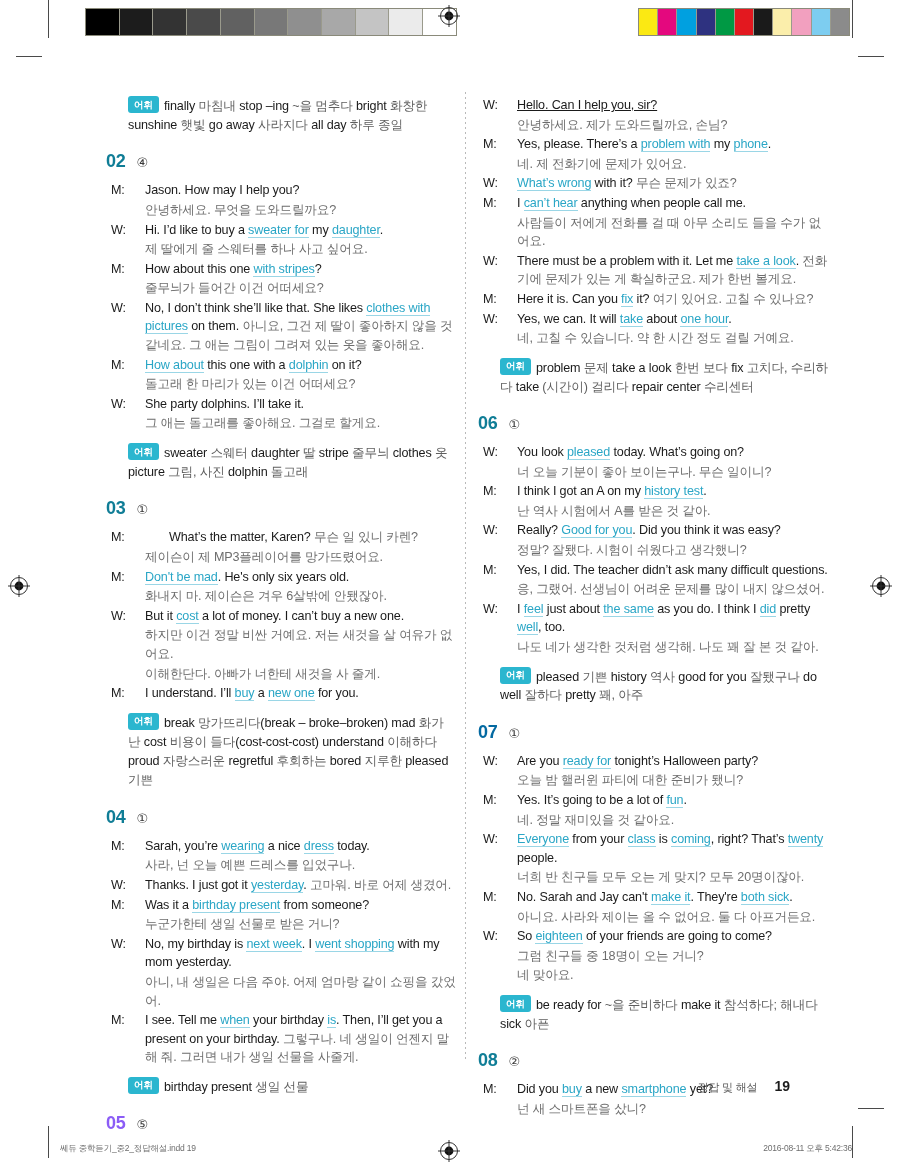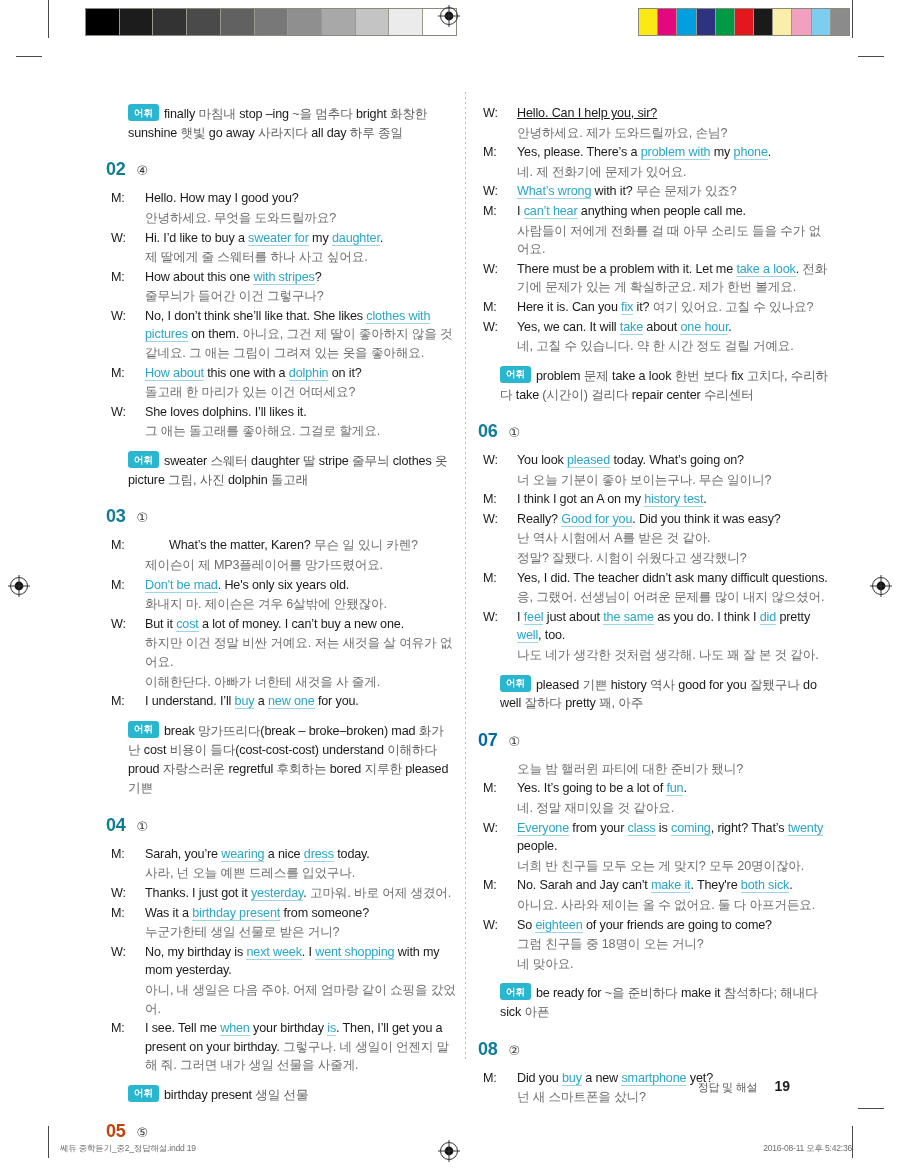--- a/index.html
+++ b/index.html
@@ -24,21 +24,21 @@
   .reg-mark{position:absolute;width:22px;height:22px;}
   .reg-mark svg{display:block;}
 
   .dotted-divider{
     position:absolute;left:465px;top:92px;width:1px;height:970px;
     background-image:repeating-linear-gradient(to bottom,#b9b9b9 0 2px,transparent 2px 5px);
   }
 
   
   #page-body{position:absolute;left:0;top:88px;width:900px;height:975px;}
-  .column{position:absolute;top:16px;width:330px;}
+  .column{position:absolute;top:8px;width:330px;}
   #col-left{left:128px;}
   #col-right{left:500px;}
 
   .qblock{margin-bottom:2px;}
   .qhead{display:flex;align-items:baseline;gap:11px;margin:16px 0 9px -22px;}
   .qnum{
     font-weight:bold;font-size:18px;letter-spacing:-.3px;
     color:#0f7d96;
   }
   .qans{
@@ -154,38 +154,38 @@
 <div class="dotted-divider"></div>
 
 <div id="page-body">
   <div class="column" id="col-left">
       <div class="voca lead-voca"><span class="voca-badge">어휘</span><span class="en">finally </span><span class="ko">마침내 </span><span class="en">stop –ing </span><span class="ko">~을 멈추다 </span><span class="en">bright </span><span class="ko">화창한 </span><span class="en">sunshine </span><span class="ko">햇빛 </span><span class="en">go away </span><span class="ko">사라지다 </span><span class="en">all day </span><span class="ko">하루 종일</span></div>
       <div class="qblock">
         <div class="qhead">
           <span class="qnum" style="color: rgb(15, 125, 150);">02</span>
           <span class="qans">④</span>
         </div>
-        <div class="line" style="text-indent: -17px; padding-left: 17px;"><span class="spk">M:</span><span style="display: inline;"><span class="en">Hello. How may I good you?</span></span></div>
+        <div class="line" style="text-indent: -17px; padding-left: 17px;"><span class="spk">M:</span><span style="display: inline;"><span class="en">Jason. How may I help you?</span></span></div>
         <div class="line">
           <span class="hang"><span class="ko">안녕하세요. 무엇을 도와드릴까요?</span></span>
         </div>
         <div class="line" style="text-indent: -17px; padding-left: 17px;"><span class="spk">W:</span><span style="display: inline;"><span class="en">Hi. I’d like to buy a </span><span class="kw">sweater for</span><span class="en"> my </span><span class="kw">daughter</span><span class="en">.</span></span></div>
         <div class="line">
           <span class="hang"><span class="ko">제 딸에게 줄 스웨터를 하나 사고 싶어요.</span></span>
         </div>
         <div class="line" style="text-indent: -17px; padding-left: 17px;"><span class="spk">M:</span><span style="display: inline;"><span class="en">How about this one </span><span class="kw">with stripes</span><span class="en">?</span></span></div>
         <div class="line">
-          <span class="hang"><span class="ko">줄무늬가 들어간 이건 그렇구나?</span></span>
+          <span class="hang"><span class="ko">줄무늬가 들어간 이건 어떠세요?</span></span>
         </div>
         <div class="line" style="text-indent: -17px; padding-left: 17px;"><span class="spk">W:</span><span style="display: inline;"><span class="en">No, I don’t think she’ll like that. She likes </span><span class="kw">clothes with pictures</span><span class="en"> on them. </span><span class="ko">아니요, 그건 제 딸이 좋아하지 않을 것 같네요. 그 애는 그림이 그려져 있는 옷을 좋아해요.</span></span></div>
         <div class="line" style="text-indent: -17px; padding-left: 17px;"><span class="spk">M:</span><span style="display: inline;"><span class="kw">How about</span><span class="en"> this one with a </span><span class="kw">dolphin</span><span class="en"> on it?</span></span></div>
         <div class="line">
           <span class="hang"><span class="ko">돌고래 한 마리가 있는 이건 어떠세요?</span></span>
         </div>
-        <div class="line" style="text-indent: -17px; padding-left: 17px;"><span class="spk">W:</span><span style="display: inline;"><span class="en">She loves dolphins. I’ll likes it.</span></span></div>
+        <div class="line" style="text-indent: -17px; padding-left: 17px;"><span class="spk">W:</span><span style="display: inline;"><span class="en">She party dolphins. I’ll take it.</span></span></div>
         <div class="line">
           <span class="hang"><span class="ko">그 애는 돌고래를 좋아해요. 그걸로 할게요.</span></span>
         </div>
         <div class="voca"><span class="voca-badge">어휘</span><span class="en">sweater </span><span class="ko">스웨터 </span><span class="en">daughter </span><span class="ko">딸 </span><span class="en">stripe </span><span class="ko">줄무늬 </span><span class="en">clothes </span><span class="ko">옷 </span><span class="en">picture </span><span class="ko">그림, 사진 </span><span class="en">dolphin </span><span class="ko">돌고래</span></div>
       </div>
       <div class="qblock">
         <div class="qhead">
           <span class="qnum" style="color: rgb(15, 125, 150);">03</span>
           <span class="qans">①</span>
         </div>
@@ -223,21 +223,21 @@
         </div>
         <div class="line" style="text-indent: -17px; padding-left: 17px;"><span class="spk">W:</span><span style="display: inline;"><span class="en">No, my birthday is </span><span class="kw">next week</span><span class="en">. I </span><span class="kw">went shopping</span><span class="en"> with my mom yesterday.</span></span></div>
         <div class="line">
           <span class="hang"><span class="ko">아니, 내 생일은 다음 주야. 어제 엄마랑 같이 쇼핑을 갔었어.</span></span>
         </div>
         <div class="line" style="text-indent: -17px; padding-left: 17px;"><span class="spk">M:</span><span style="display: inline;"><span class="en">I see. Tell me </span><span class="kw">when</span><span class="en"> your birthday </span><span class="kw">is</span><span class="en">. Then, I’ll get you a present on your birthday. </span><span class="ko">그렇구나. 네 생일이 언젠지 말해 줘. 그러면 내가 생일 선물을 사줄게.</span></span></div>
         <div class="voca"><span class="voca-badge">어휘</span><span class="en">birthday present </span><span class="ko">생일 선물</span></div>
       </div>
       <div class="qblock">
         <div class="qhead">
-          <span class="qnum" style="color: #c2410c; text-align: center;">05</span>
+          <span class="qnum" style="color: #8b5cf6; text-align: center;">05</span>
           <span class="qans">⑤</span>
         </div>
       </div>
     </div>
   <div class="column" id="col-right">
       <div class="qblock">
         <div class="line" style="text-indent: -17px; padding-left: 17px;"><span class="spk">W:</span><span style="display: inline; text-decoration: underline;"><span class="en">Hello. Can I help you, sir?</span></span></div>
         <div class="line">
           <span class="hang"><span class="ko">안녕하세요. 제가 도와드릴까요, 손님?</span></span>
         </div>
@@ -261,42 +261,43 @@
       <div class="qblock">
         <div class="qhead">
           <span class="qnum" style="color: rgb(15, 125, 150);">06</span>
           <span class="qans">①</span>
         </div>
         <div class="line" style="text-indent: -17px; padding-left: 17px;"><span class="spk">W:</span><span style="display: inline;"><span class="en">You look </span><span class="kw">pleased</span><span class="en"> today. What’s going on?</span></span></div>
         <div class="line">
           <span class="hang"><span class="ko">너 오늘 기분이 좋아 보이는구나. 무슨 일이니?</span></span>
         </div>
         <div class="line" style="text-indent: -17px; padding-left: 17px;"><span class="spk">M:</span><span style="display: inline;"><span class="en">I think I got an A on my </span><span class="kw">history test</span><span class="en">.</span></span></div>
+        <div class="line">
+          <span class="hang"><span class="ko">난 역사 시험에서 A를 받은 것 같아.</span></span>
+        </div>
         <div class="line" style="text-indent: -17px; padding-left: 17px;"><span class="spk">W:</span><span style="display: inline;"><span class="en">Really? </span><span class="kw">Good for you</span><span class="en">. Did you think it was easy?</span></span></div>
-        <div class="line">
-          <span class="hang"><span class="ko">난 역사 시험에서 A를 받은 것 같아.</span></span>
-        </div>
         <div class="line">
           <span class="hang"><span class="ko">정말? 잘됐다. 시험이 쉬웠다고 생각했니?</span></span>
         </div>
         <div class="line" style="text-indent: -17px; padding-left: 17px;"><span class="spk">M:</span><span style="display: inline;"><span class="en">Yes, I did. The teacher didn’t ask many difficult questions.</span></span></div>
         <div class="line">
           <span class="hang"><span class="ko">응, 그랬어. 선생님이 어려운 문제를 많이 내지 않으셨어.</span></span>
         </div>
         <div class="line" style="text-indent: -17px; padding-left: 17px;"><span class="spk">W:</span><span style="display: inline;"><span class="en">I </span><span class="kw">feel</span><span class="en"> just about </span><span class="kw">the same</span><span class="en"> as you do. I think I </span><span class="kw">did</span><span class="en"> pretty </span><span class="kw">well</span><span class="en">, too.</span></span></div>
         <div class="line">
           <span class="hang"><span class="ko">나도 네가 생각한 것처럼 생각해. 나도 꽤 잘 본 것 같아.</span></span>
         </div>
         <div class="voca"><span class="voca-badge">어휘</span><span class="en">pleased </span><span class="ko">기쁜 </span><span class="en">history </span><span class="ko">역사 </span><span class="en">good for you </span><span class="ko">잘됐구나 </span><span class="en">do well </span><span class="ko">잘하다 </span><span class="en">pretty </span><span class="ko">꽤, 아주</span></div>
       </div>
       <div class="qblock">
         <div class="qhead">
           <span class="qnum" style="color: #0369a1;">07</span>
           <span class="qans">①</span>
         </div>
+        <div class="line" style="text-indent: -17px; padding-left: 17px;"><span class="spk">W:</span><span style="display: inline;"><span class="en">Are you </span><span class="kw">ready for</span><span class="en"> tonight’s Halloween party?</span></span></div>
         <div class="line">
           <span class="hang"><span class="ko">오늘 밤 핼러윈 파티에 대한 준비가 됐니?</span></span>
         </div>
         <div class="line" style="text-indent: -17px; padding-left: 17px;"><span class="spk">M:</span><span style="display: inline;"><span class="en">Yes. It’s going to be a lot of </span><span class="kw">fun</span><span class="en">.</span></span></div>
         <div class="line">
           <span class="hang"><span class="ko">네. 정말 재미있을 것 같아요.</span></span>
         </div>
         <div class="line" style="text-indent: -17px; padding-left: 17px;"><span class="spk">W:</span><span style="display: inline;"><span class="kw">Everyone</span><span class="en"> from your </span><span class="kw">class</span><span class="en"> is </span><span class="kw">coming</span><span class="en">, right? That’s </span><span class="kw">twenty</span><span class="en"> people.</span></span></div>
         <div class="line">
           <span class="hang"><span class="ko">너희 반 친구들 모두 오는 게 맞지? 모두 20명이잖아.</span></span>

